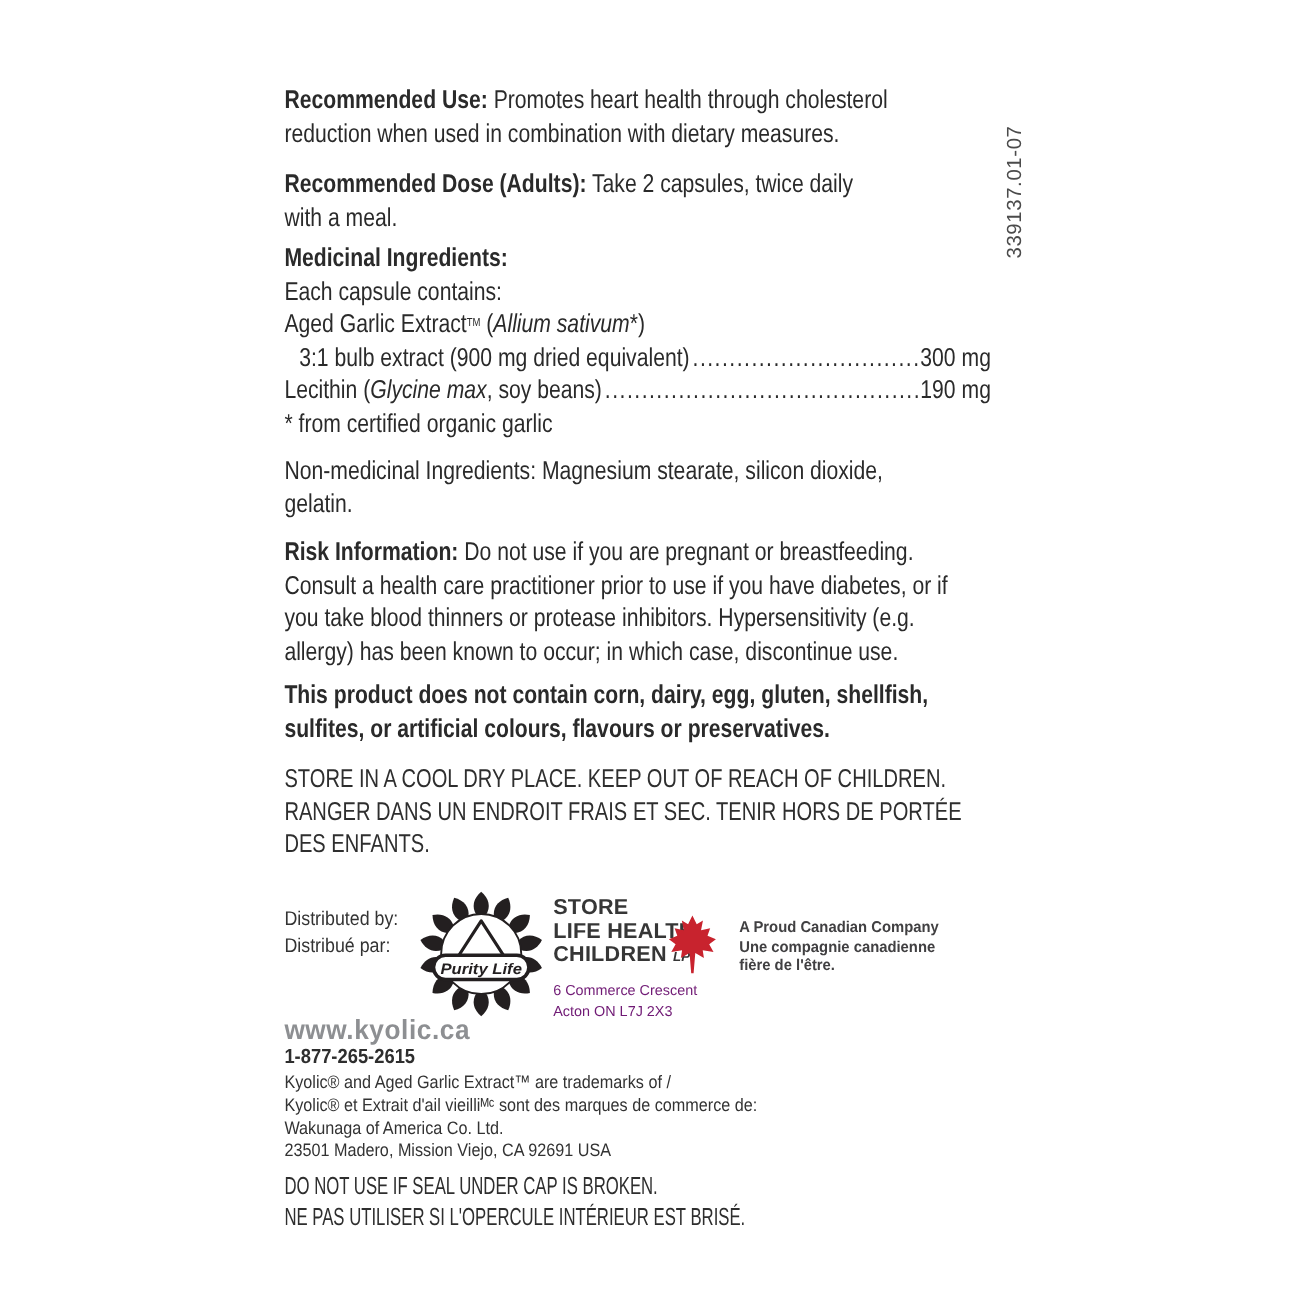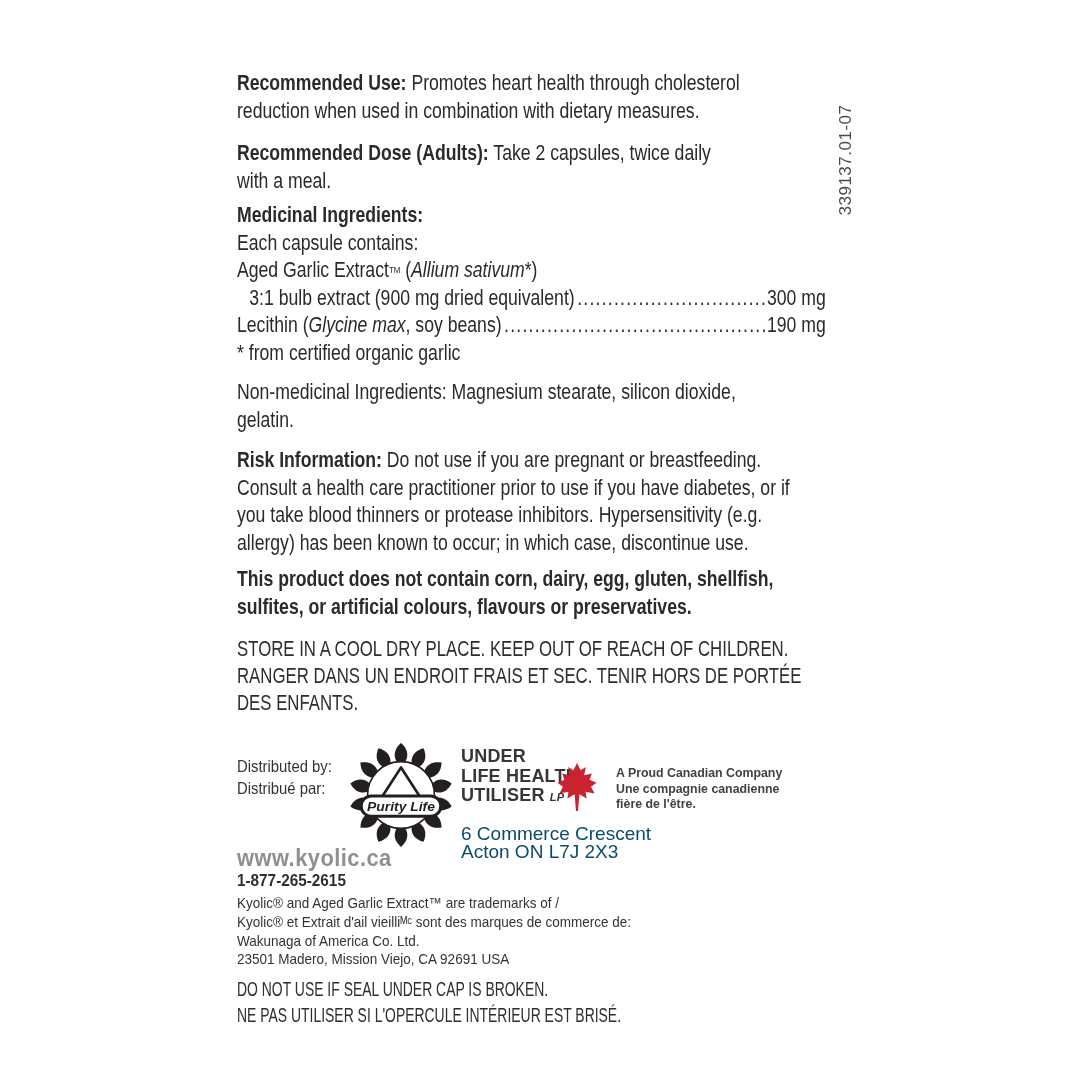--- a/index.html
+++ b/index.html
@@ -26,21 +26,21 @@
   .mrow .nm{white-space:nowrap;}
   .mrow .dots{flex:1 1 auto;overflow:hidden;white-space:nowrap;padding:0 3px;letter-spacing:1.5px;}
   .mrow .val{white-space:nowrap;}
   .indent{padding-left:15px;}
   sup.tm{font-size:0.45em;vertical-align:top;position:relative;top:-1px;letter-spacing:0;}
   
   .dist-label{font-size:16.5px;line-height:21.5px;color:#333;transform:scaleX(0.9);transform-origin:0 0;white-space:pre-line;width:200px;}
   .company{color:#363636;}
   .company .big{font-size:18px;line-height:19.5px;font-weight:bold;letter-spacing:0.2px;white-space:nowrap;}
   .company .lp{font-size:11px;font-style:italic;font-weight:bold;}
-  .company .addr{font-size:19px;line-height:18px;font-weight:normal;margin-top:17px;white-space:pre-line;color:#0c4a6e;}
+  .company .addr{font-size:12px;line-height:18px;font-weight:normal;margin-top:7px;white-space:pre-line;color:#701a75;}
   .canada-txt{font-size:13px;line-height:15.5px;font-weight:bold;color:#414042;white-space:pre-line;transform:scaleX(0.95);transform-origin:0 0;width:220px;}
   
   .url{font-size:23px;font-weight:bold;color:#8d8f92;letter-spacing:0.5px;transform:scaleX(0.95);transform-origin:0 0;}
   .phone{font-size:17px;font-weight:bold;color:#2e2e2e;transform:scaleX(0.9);transform-origin:0 0;}
   .small{font-size:15px;line-height:19px;color:#333;transform:scaleX(0.9);transform-origin:0 0;white-space:pre-line;width:700px;}
   .vcode{
     font-size:17px;color:#4b4b4b;letter-spacing:0.5px;
     width:160px;text-align:center;
     transform:rotate(-90deg);transform-origin:50% 50%;
   }
@@ -116,23 +116,23 @@
       <use href="#ray" transform="rotate(308.6 50 50)"></use>
       <use href="#ray" transform="rotate(334.3 50 50)"></use>
       <circle cx="50" cy="50" r="31.5" fill="#ffffff" stroke="#231f20" stroke-width="1.5"></circle>
       <path d="M50 24 L74 61 H26 Z" fill="#ffffff" stroke="#231f20" stroke-width="2.5" stroke-linejoin="round"></path>
       <rect x="12.5" y="51" width="75" height="19" rx="9.5" fill="#ffffff" stroke="#231f20" stroke-width="2.8"></rect>
       <text id="logo-banner-text" x="50" y="65.5" text-anchor="middle" font-size="12" font-weight="bold" fill="#231f20" textLength="64" lengthAdjust="spacingAndGlyphs">Purity Life</text>
     </svg>
   </div>
 
   <div class="abs company" style="left:461px;top:747px;">
-    <div class="big">UNDER</div>
+    <div class="big">STORE</div>
     <div class="big">LIFE HEALTH</div>
-    <div class="big"><span>UTILISER</span> <span class="lp">LP</span></div>
+    <div class="big"><span>CHILDREN</span> <span class="lp">LP</span></div>
     <div class="addr">6 Commerce Crescent
 Acton ON L7J 2X3</div>
   </div>
 
   <div class="abs" style="left:551px;top:760px;width:52px;height:54px;">
     <svg width="52" height="54" viewBox="0 0 512 540">
       <path fill="#c8232e" d="M256 30 L292 102 L344 70 L328 152 L404 136 L382 198 L452 228 L396 268 L432 334 L342 318 L352 384 L280 342 L266 510 L246 510 L232 342 L160 384 L170 318 L80 334 L116 268 L60 228 L130 198 L108 136 L184 152 L168 70 L220 102 Z"></path>
     </svg>
   </div>
 

